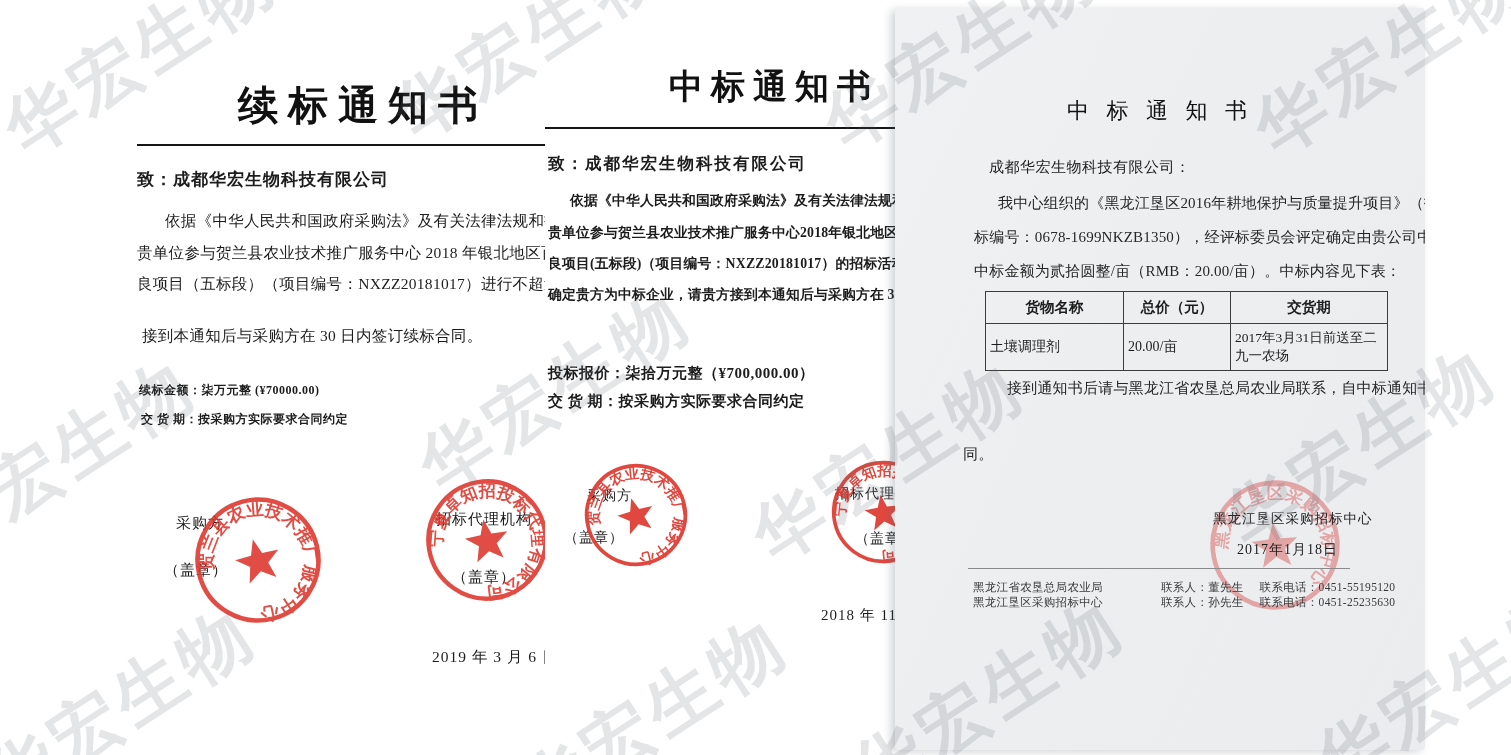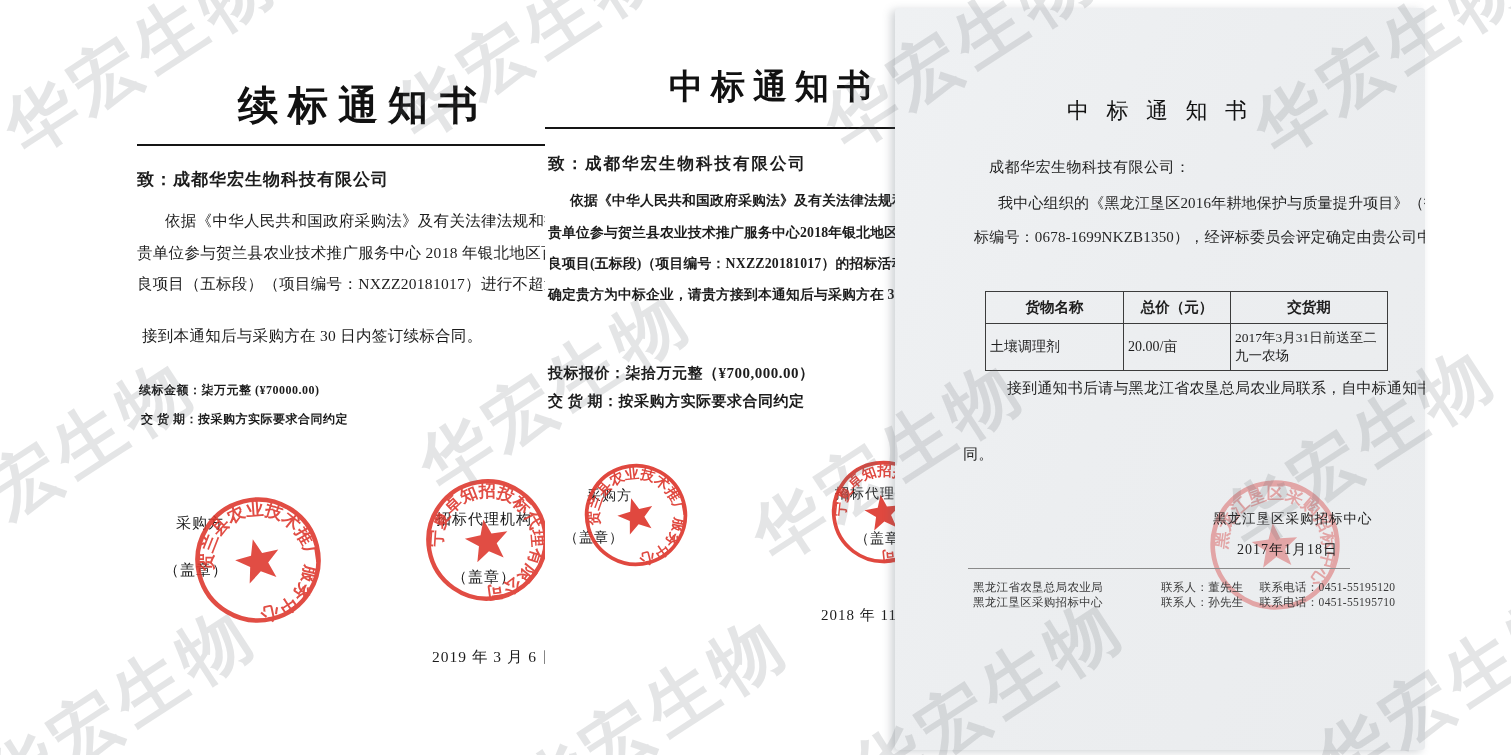--- a/index.html
+++ b/index.html
@@ -132,20 +132,21 @@
         </svg>
       </div>
     <div class="abs date-line" style="left:276px;top:606px;font-size:15px;">2018 年 11 月</div>
   </div>
 
   <div id="doc3" class="doc">
     <div class="doc-title">中 标 通 知 书</div>
     <div class="abs to-line" style="left:94px;top:150px;">成都华宏生物科技有限公司：</div>
     <div class="abs para-line indent1" style="left:79px;top:186px;">我中心组织的《黑龙江垦区2016年耕地保护与质量提升项目》（招</div>
     <div class="abs para-line" style="left:79px;top:220px;">标编号：0678-1699NKZB1350），经评标委员会评定确定由贵公司中标，</div>
+    <div class="abs para-line" style="left:79px;top:254px;">中标金额为贰拾圆整/亩（RMB：20.00/亩）。中标内容见下表：</div>
 
     <table class="award">
       <colgroup>
           <col style="width:138px">
           <col style="width:107px">
           <col style="width:157px">
         </colgroup>
       <tbody>
           <tr>
         <th>货物名称</th>
@@ -176,21 +177,21 @@
     <div class="abs issuer-line" style="left:318px;top:502px;">黑龙江垦区采购招标中心</div>
     <div class="abs date-line" style="left:342px;top:533px;">2017年1月18日</div>
 
     <div class="divider"></div>
     <div class="abs footer-small" style="left:78px;top:572px;">黑龙江省农垦总局农业局</div>
     <div class="abs footer-small" style="left:78px;top:587px;">黑龙江垦区采购招标中心</div>
     <div class="abs footer-small" style="left:266px;top:572px;">
       <span>联系人：董先生</span><span class="phone">联系电话：0451-55195120</span>
     </div>
     <div class="abs footer-small" style="left:266px;top:587px;">
-      <span>联系人：孙先生</span><span class="phone">联系电话：0451-55195710</span>
+      <span>联系人：孙先生</span><span class="phone">联系电话：0451-25235630</span>
     </div>
   </div>
 
   <div id="wm-layer">
       <div class="wm" style="left: 140px; top: 55px;">华宏生物</div>
       <div class="wm" style="left: 530px; top: 40px;">华宏生物</div>
       <div class="wm" style="left: 960px; top: 50px;">华宏生物</div>
       <div class="wm" style="left: 1390px; top: 55px;">华宏生物</div>
       <div class="wm" style="left: 60px; top: 460px;">华宏生物</div>
       <div class="wm" style="left: 555px; top: 392px;">华宏生物</div>

